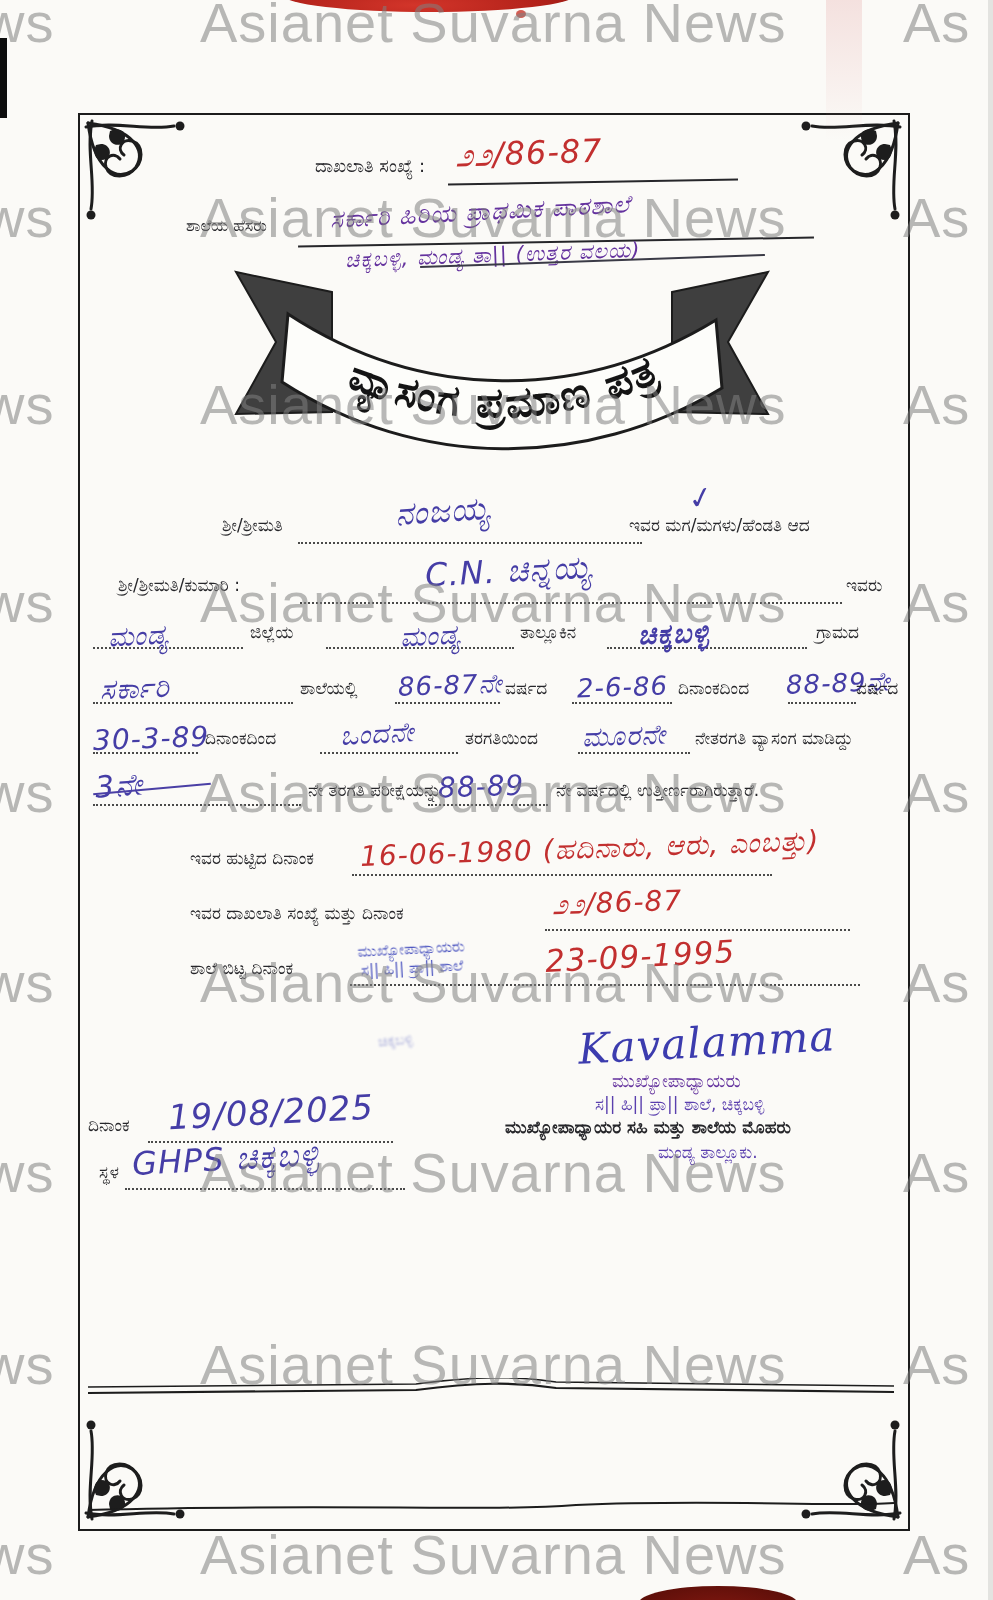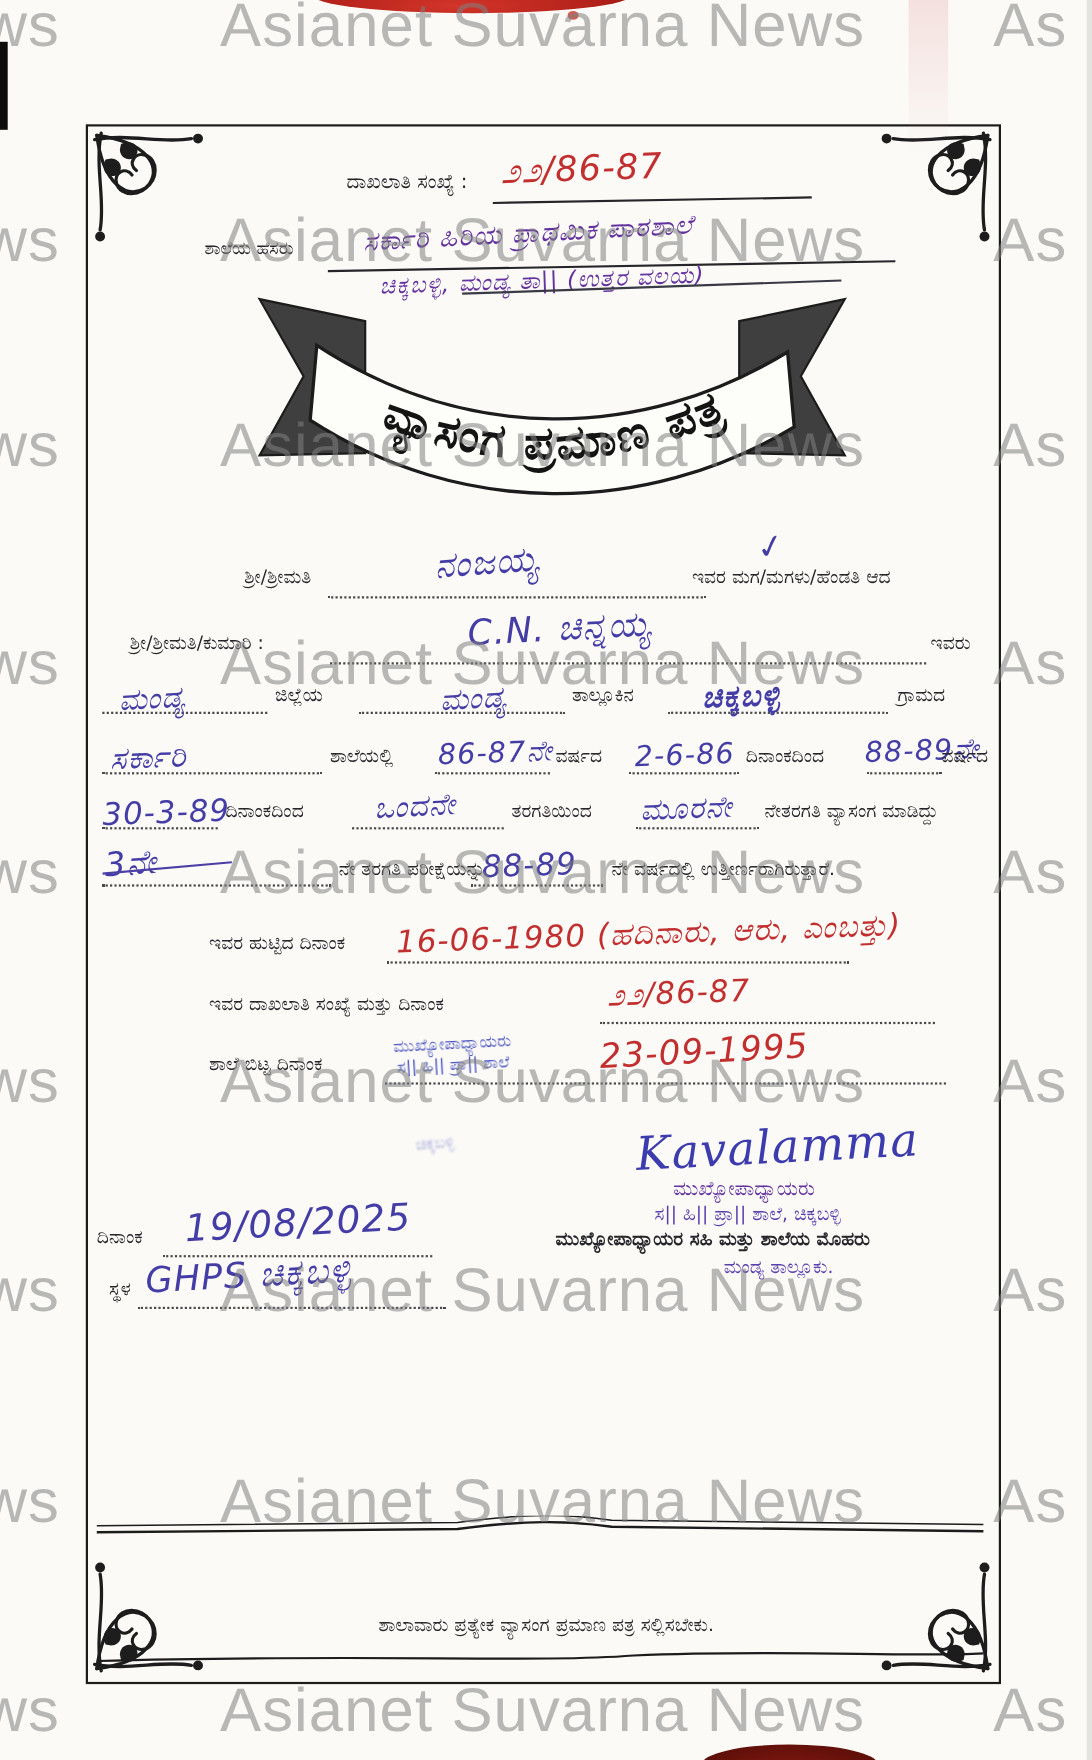--- a/index.html
+++ b/index.html
@@ -212,21 +212,20 @@
     <span class="pr hw hw-blue" style="left:132px;top:1140px;font-size:32px;transform:rotate(-3deg)">GHPS ಚಿಕ್ಕಬಳ್ಳಿ</span>
   </div>
 
 
 
   <svg class="pr" style="left:86px;top:1378px" width="812" height="20" viewBox="0 0 812 20">
     <path d="M2,15 L330,12 C390,4 430,4 470,10 L808,14" stroke="#1c1c1c" stroke-width="2.2" fill="none"></path>
     <path d="M2,9 L330,6 C390,-2 430,-2 470,4 L808,8" stroke="#1c1c1c" stroke-width="1.4" fill="none"></path>
   </svg>
 
-  <span class="pr lbl-sm" style="left:0;top:1468px;width:993px;text-align:center;position:absolute;font-size:17px">ಶಾಲಾವಾರು ಪ್ರತ್ಯೇಕ ವ್ಯಾಸಂಗ ಪ್ರಮಾಣ ಪತ್ರ ಸಲ್ಲಿಸಬೇಕು.</span>
 
   <svg class="pr" style="left:86px;top:1498px" width="812" height="16" viewBox="0 0 812 16">
     <path d="M2,12 C250,5 400,14 490,7 C630,1 740,9 808,5" stroke="#1c1c1c" stroke-width="2" fill="none"></path>
   </svg>
 
   <div class="wm-row" style="top:-10px">
     <span class="wm-l">ws</span>
     <span class="wm-c">Asianet Suvarna News</span>
     <span class="wm-r">As</span>
   </div>

